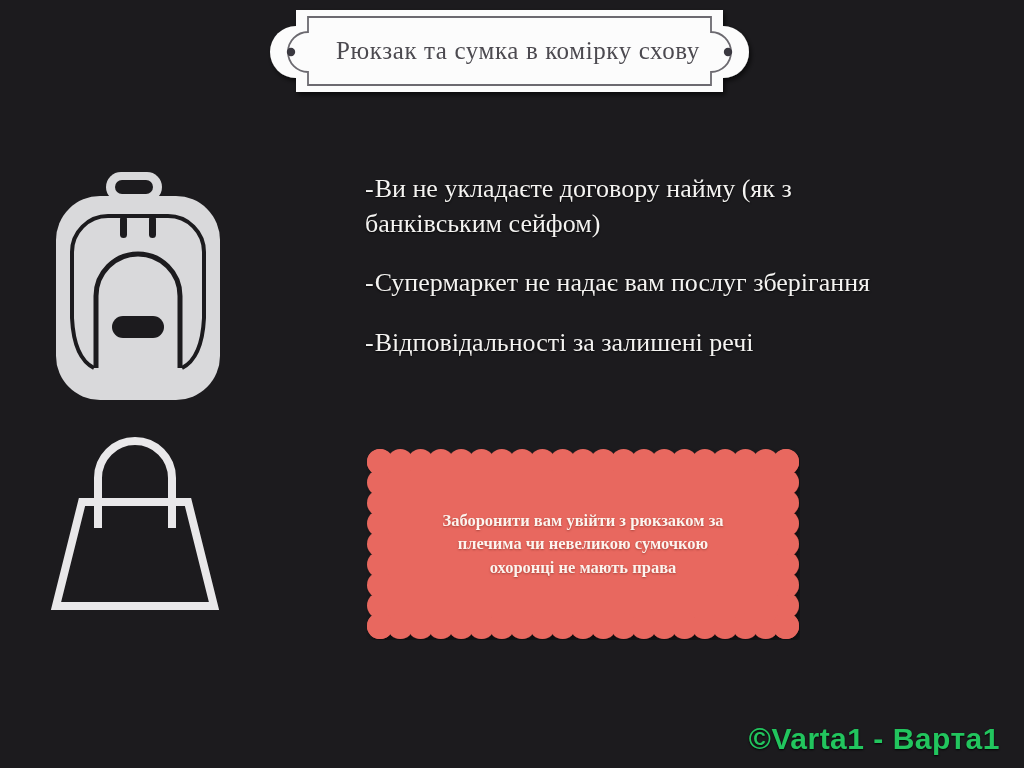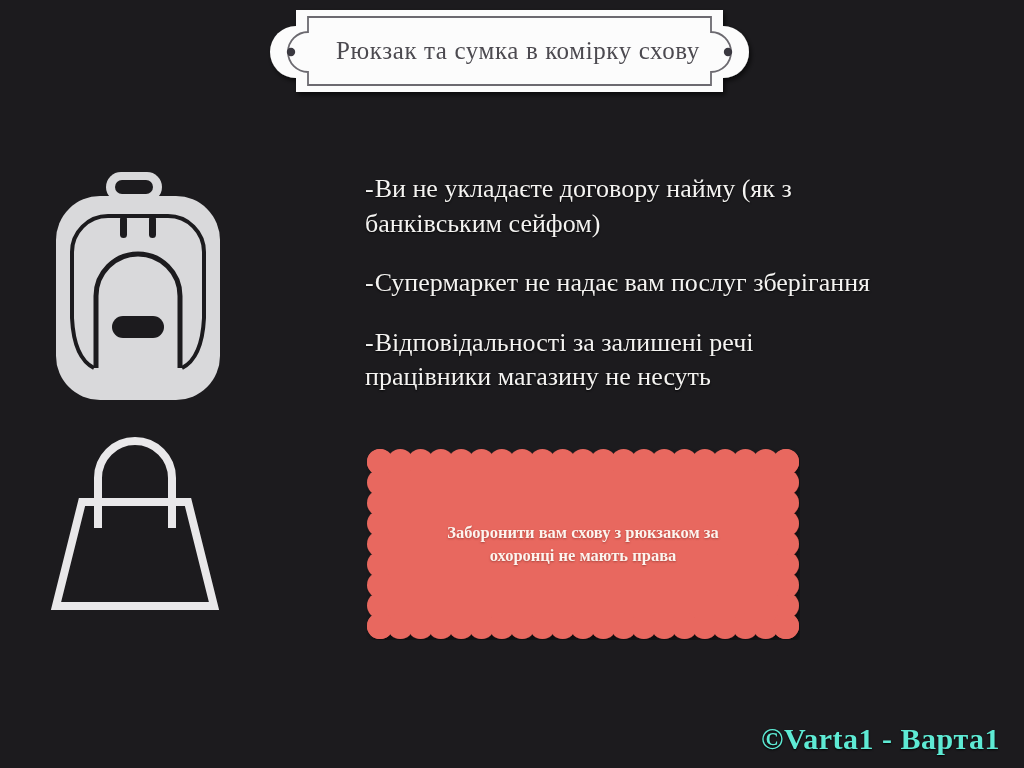--- a/index.html
+++ b/index.html
@@ -127,24 +127,24 @@
     color: #fdf4ee;
     text-shadow: 0 1px 2px rgba(120,40,35,0.55);
   }
   #callout-text .cl { display: block; white-space: nowrap; }
 
   
   #watermark {
     position: absolute;
     right: 24px;
     bottom: 12px;
-    font-family: Liberation Serif, serif;
+    font-family: Liberation Sans, sans-serif;
     font-size: 30px;
     font-weight: 700;
-    color: #5eead4;
+    color: #22c55e;
     letter-spacing: 0.5px;
     text-shadow: 0 1px 2px rgba(0,0,0,0.9);
     white-space: nowrap;
   }
 </style>
 </head>
 <body>
 
 <div id="slide">
 
@@ -219,21 +219,20 @@
   <div id="bullets">
     <div class="bullet">
       <span class="dash">-</span><span>Ви не укладаєте договору найму (як з</span><br>
       <span>банківським сейфом)</span>
     </div>
     <div class="bullet">
       <span class="dash">-</span><span>Супермаркет не надає вам послуг зберігання</span>
     </div>
     <div class="bullet">
       <span class="dash">-</span><span>Відповідальності за залишені речі</span><br>
-      <span>працівники магазину не несуть</span>
     </div>
   </div>
 
   <div id="callout">
     <svg viewBox="0 0 434 192">
       <defs>
         <filter id="calloutShadow" x="-15%" y="-15%" width="130%" height="135%">
           <feDropShadow dx="3" dy="4" stdDeviation="3" flood-color="#000000" flood-opacity="0.55"></feDropShadow>
         </filter>
         <g id="scallopBlobs"></g>
@@ -299,20 +298,21 @@
             <circle cx="14" cy="137" r="13"></circle>
             <circle cx="420" cy="137" r="13"></circle>
             <circle cx="14" cy="157.5" r="13"></circle>
             <circle cx="420" cy="157.5" r="13"></circle>
             <circle cx="14" cy="178" r="13"></circle>
             <circle cx="420" cy="178" r="13"></circle>
           </g>
       </g>
     </svg>
     <div id="callout-text">
-      <span class="cl">Заборонити вам схову з рюкзаком за</span>
+      <span class="cl">Заборонити вам увійти з рюкзаком за</span>
+      <span class="cl">плечима чи невеликою сумочкою</span>
       <span class="cl">охоронці не мають права</span>
     </div>
   </div>
 
   <div id="watermark">©Varta1 - Варта1</div>
 
 </div>
 
 </body></html>

